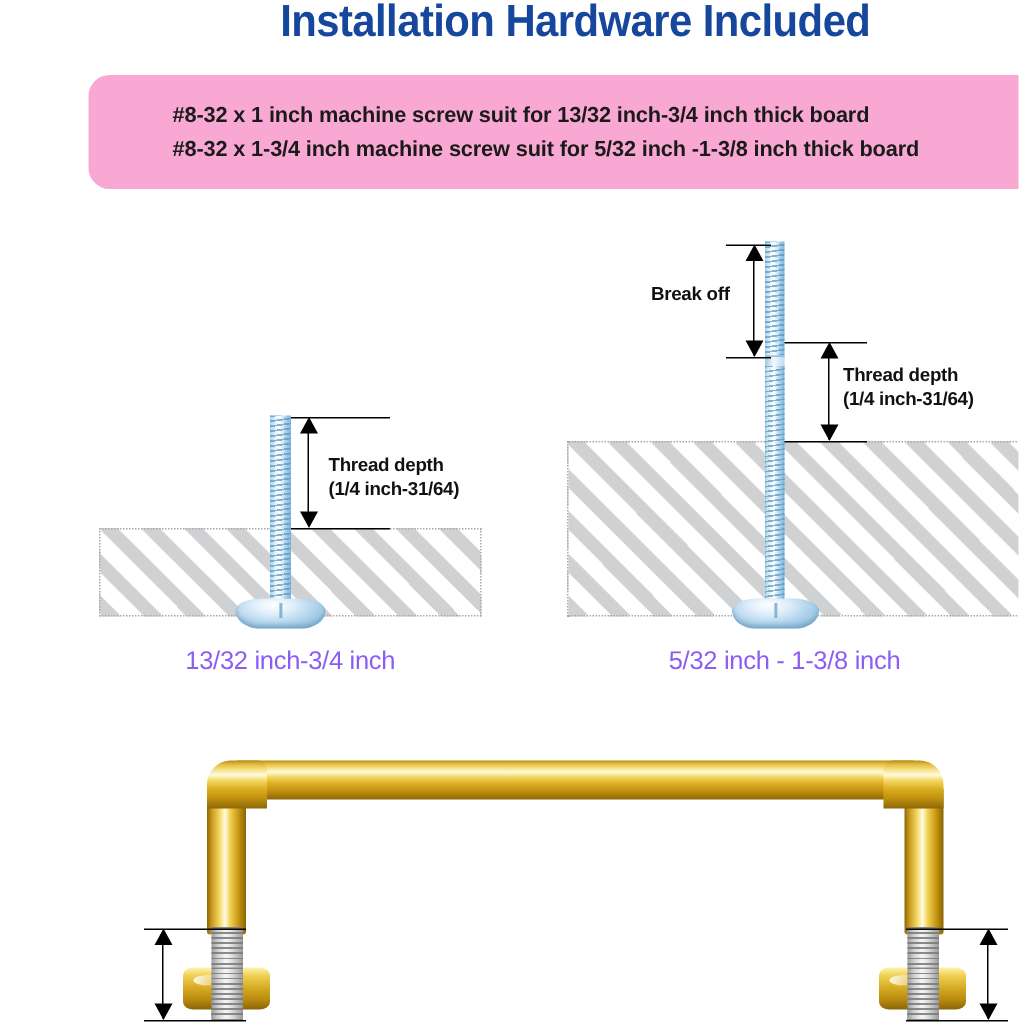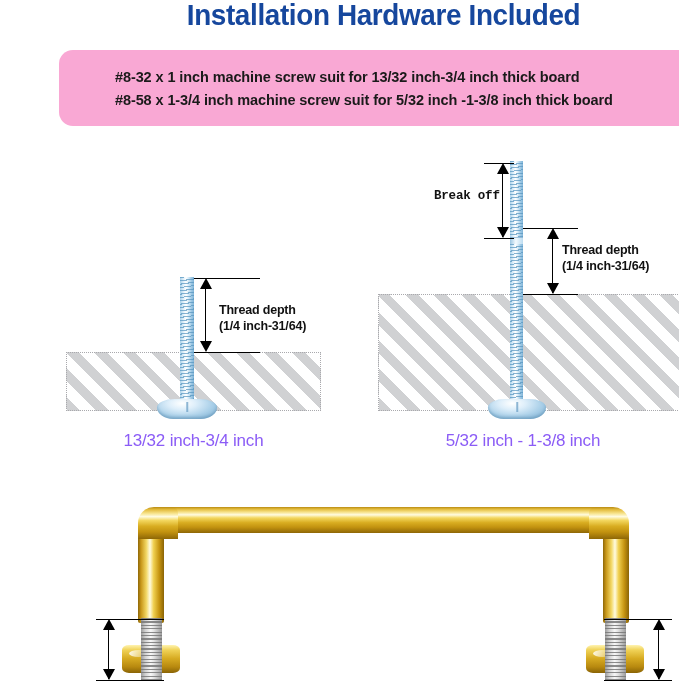--- a/index.html
+++ b/index.html
@@ -154,21 +154,21 @@
 </style>
 </head>
 <body>
 
 <div class="stage">
 
   <div id="title">Installation Hardware Included</div>
 
   <div id="specbox">
     <div class="specline" id="specline0">#8-32 x 1 inch machine screw suit for  13/32 inch-3/4 inch thick board</div>
-    <div class="specline" id="specline1">#8-58 x 1-3/4 inch machine screw suit for 5/32 inch -1-3/8 inch thick board</div>
+    <div class="specline" id="specline1">#8-32 x 1-3/4 inch machine screw suit for 5/32 inch -1-3/8 inch thick board</div>
   </div>
 
   <div>
 
     <div class="board" id="board-left"></div>
 
     <div class="screw-shank" style="left:136px;top:277px;width:14px;height:132px;">
       <div class="threads"></div>
     </div>
 
@@ -206,21 +206,21 @@
 
     <div class="screw-head" style="left:444px;top:399px;width:58px;height:20px;">
       <div class="head-slot"></div>
     </div>
 
     <div class="extline" style="left:440px;top:163px;width:30px;"></div>
     <div class="extline" style="left:440px;top:238px;width:30px;"></div>
     <div class="dimline" style="left:458px;top:165px;height:72px;"></div>
     <div class="arrow-up" style="left:453px;top:163px;"></div>
     <div class="arrow-dn" style="left:453px;top:227px;"></div>
-    <div class="dimlabel" style="left:390px;top:188px;font-family:Liberation Mono, monospace;">Break off</div>
+    <div class="dimlabel" style="left:390px;top:188px;">Break off</div>
 
     <div class="extline" style="left:479px;top:228px;width:55px;"></div>
     <div class="extline" style="left:479px;top:294px;width:55px;"></div>
     <div class="dimline" style="left:508px;top:230px;height:63px;"></div>
     <div class="arrow-up" style="left:503px;top:228px;"></div>
     <div class="arrow-dn" style="left:503px;top:283px;"></div>
 
     <div class="dimlabel" style="left:518px;top:242px;">
       <div>Thread depth</div>
       <div>(1/4 inch-31/64)</div>

